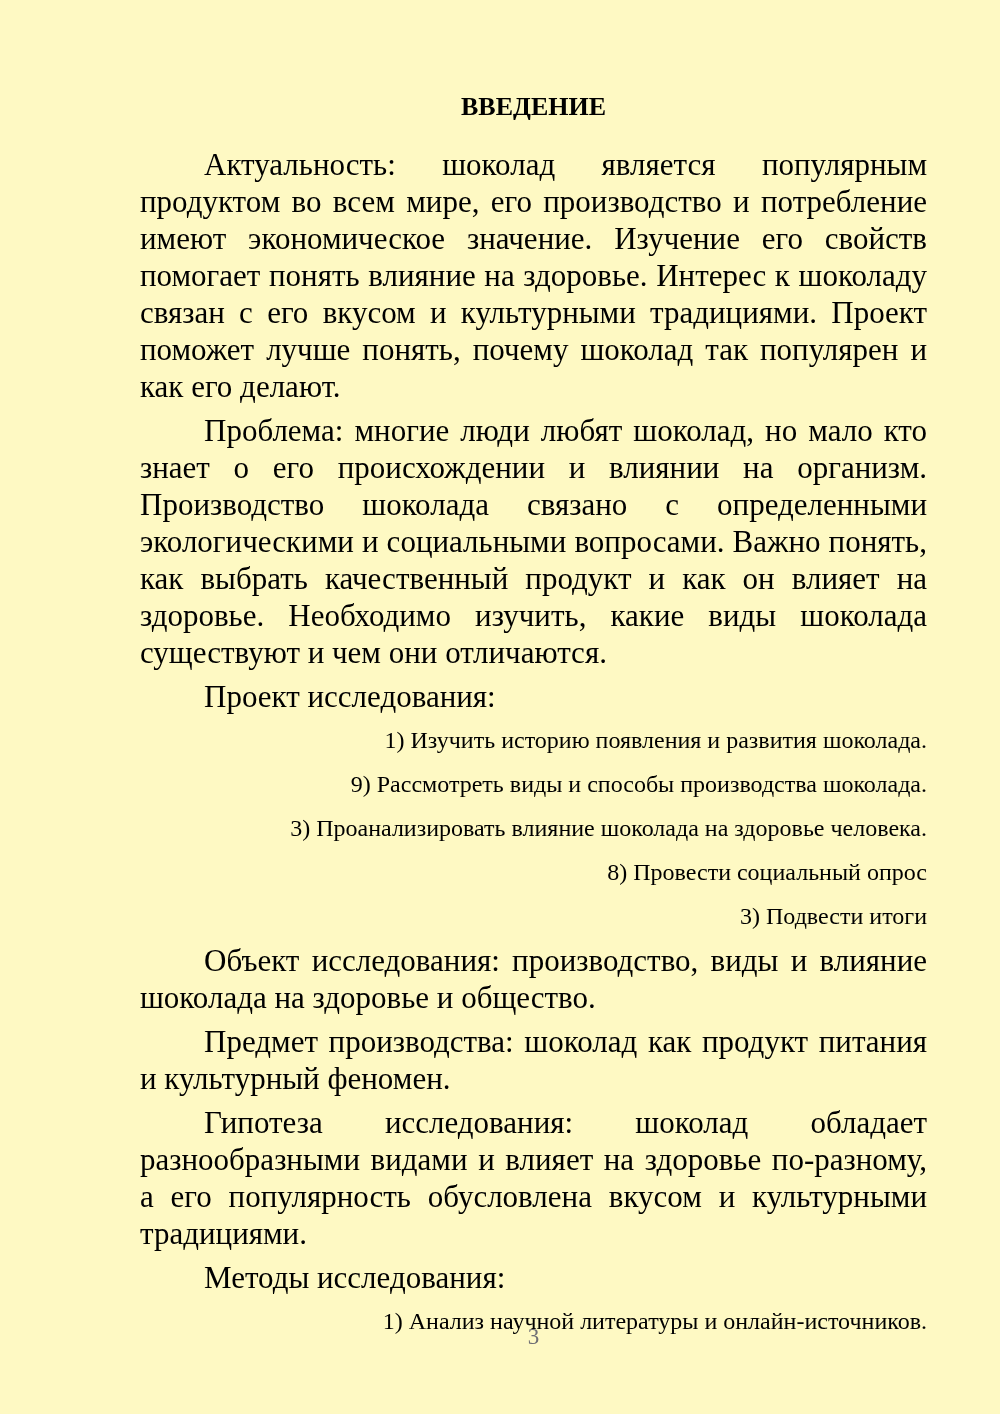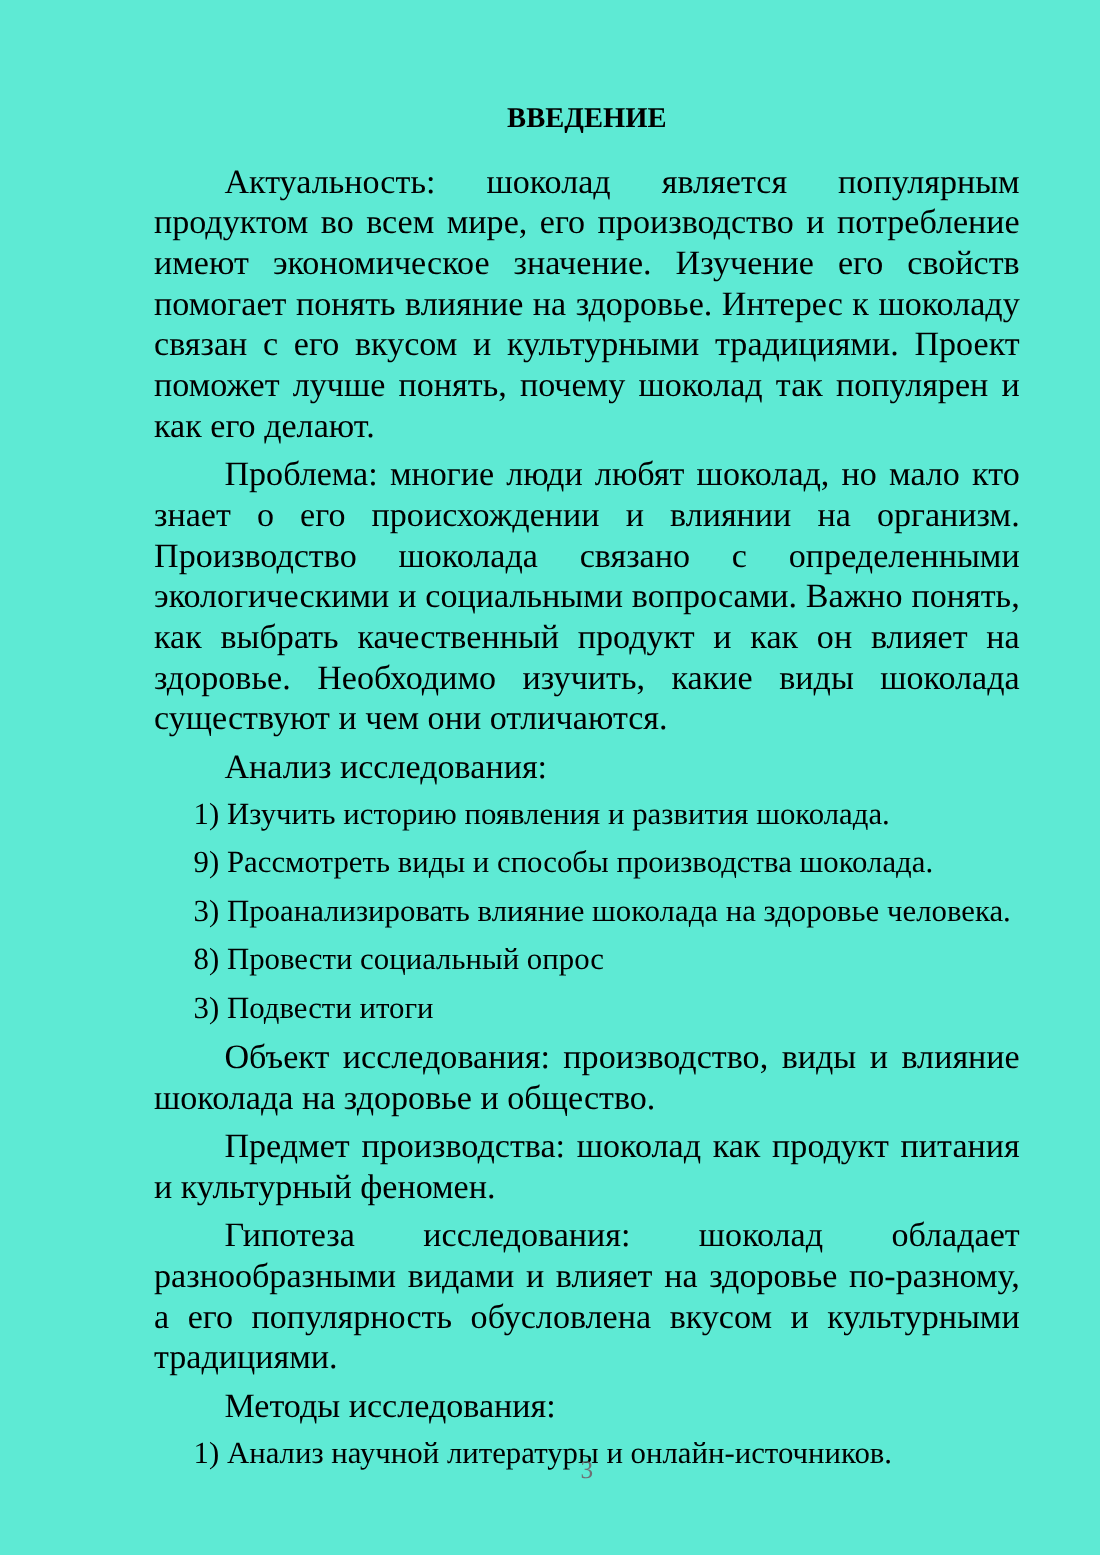--- a/index.html
+++ b/index.html
@@ -4,21 +4,21 @@
 <style>
   html, body {
     margin: 0;
     padding: 0;
     background: #ffffff;
   }
   .page {
     position: relative;
     width: 1000px;
     height: 1414px;
-    background: #5eead4;
+    background: #fef9c3;
     font-family: "Liberation Serif", serif;
     color: #000000;
     overflow: hidden;
   }
   .content {
     position: absolute;
     left: 140px;
     top: 88px;
     width: 787px;
   }
@@ -33,23 +33,23 @@
     font-size: 31px;
     line-height: 37px;
     text-align: justify;
     text-indent: 64px;
     margin: 0 0 7px 0;
   }
   .no-justify {
     text-align: left;
   }
   .list-item {
-    font-size: 28px;
+    font-size: 24px;
     line-height: 37px;
-    text-align: left;
+    text-align: right;
     margin: 0 0 7px 36px;
   }
   .page-number {
     position: absolute;
     left: 140px;
     width: 787px;
     top: 1324px;
     text-align: center;
     font-size: 23px;
     color: #6f6f74;
@@ -61,21 +61,21 @@
 <div class="page">
   <div class="content">
 
     <h1 class="doc-title">ВВЕДЕНИЕ</h1>
 
     <p class="para">Актуальность: шоколад является популярным продуктом во всем мире, его производство и потребление имеют экономическое значение. Изучение его свойств помогает понять влияние на здоровье. Интерес к шоколаду связан с его вкусом и культурными традициями. Проект поможет лучше понять, почему шоколад так популярен и как его делают.</p>
 
     <p class="para">Проблема: многие люди любят шоколад, но мало кто знает о его происхождении и влиянии на организм. Производство шоколада связано с определенными экологическими и социальными вопросами. Важно понять, как выбрать качественный продукт и как он влияет на здоровье. Необходимо изучить, какие виды шоколада существуют и чем они отличаются.</p>
 
 
-    <p class="para no-justify">Анализ исследования:</p>
+    <p class="para no-justify">Проект исследования:</p>
 
     <p class="list-item">1) Изучить историю появления и развития шоколада.</p>
     <p class="list-item">9) Рассмотреть виды и способы производства шоколада.</p>
     <p class="list-item">3) Проанализировать влияние шоколада на здоровье человека.</p>
     <p class="list-item">8) Провести социальный опрос</p>
     <p class="list-item">3) Подвести итоги</p>
 
     <p class="para">Объект исследования: производство, виды и влияние шоколада на здоровье и общество.</p>
 
     <p class="para">Предмет производства: шоколад как продукт питания и культурный феномен.</p>

